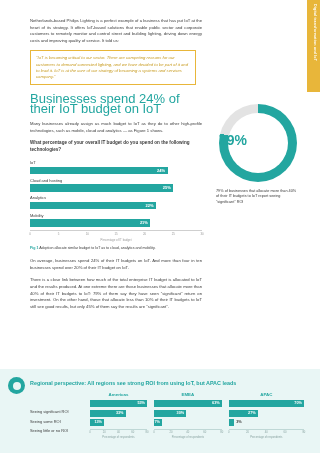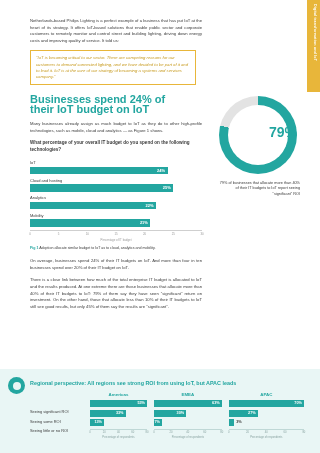--- a/index.html
+++ b/index.html
@@ -44,22 +44,22 @@
     border:0.7px solid #e8b63a;
     padding:4px 5px;
     margin:2px 0 9px 0;
     box-sizing:border-box;
   }
   .callout p{
     margin:0;font-size:4.2px;line-height:6.2px;color:#c79a1e;font-style:italic;
   }
 
   h2.section{
-    font-size:11px;line-height:10px;margin:0 15px 7px 0;
-    color:#23a6a0;font-weight:bold;
+    font-size:13px;line-height:10px;margin:0 15px 7px 0;
+    color:#23a6a0;font-weight:normal;
   }
   h3.sub{
     font-size:4.6px;line-height:6.4px;margin:0 0 7px 0;color:#3b3b3b;font-weight:bold;
     width:172px;
   }
 
   
   .chart{width:172px;margin:0 0 4px 0;position:relative;}
   .bar-row{margin-bottom:3.5px;}
   .bar-label{font-size:4px;color:#3b3b3b;margin-bottom:1.5px;}
@@ -78,21 +78,21 @@
   }
   .axis-title{
     text-align:center;font-size:2.9px;color:#9a9a9a;width:172px;margin-top:0px;
   }
 
   .figcap{font-size:3.6px;color:#3b3b3b;margin:4px 0 7px 0;width:172px;line-height:5px;}
   .figcap b{color:#23a6a0;}
 
   
   .donut-wrap{
-    position:absolute;left:206px;top:96px;width:104px;text-align:right;
+    position:absolute;left:206px;top:104px;width:104px;text-align:left;
   }
   .donut{
     width:78px;height:78px;border-radius:50%;
     background:
       conic-gradient(#23a6a0 0deg 284deg, #e3e3e3 284deg 360deg);
     margin:0 auto;position:relative;
   }
   .donut:after{
     content:"";position:absolute;left:9px;top:9px;width:60px;height:60px;border-radius:50%;
     background:#ffffff;

